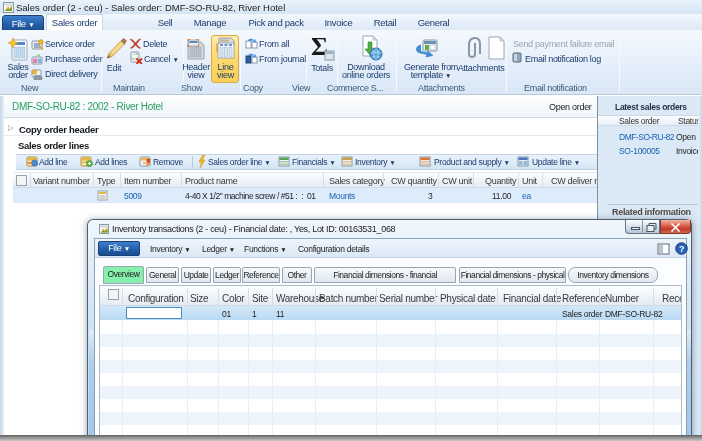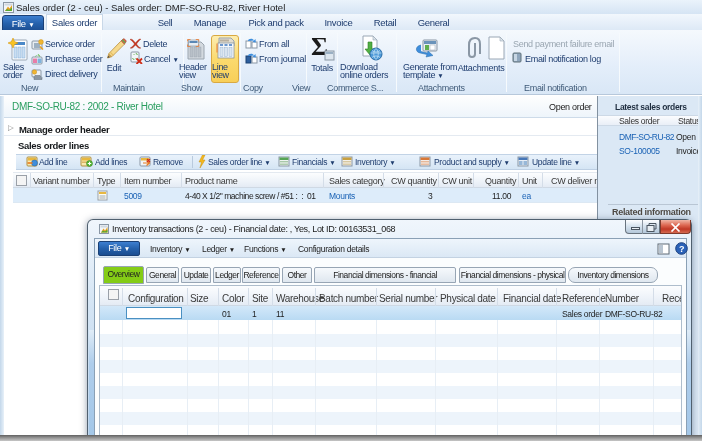--- a/index.html
+++ b/index.html
@@ -20,21 +20,21 @@
 .tab { top:15px; height:15px; line-height:15px; text-align:center; color:#1e3c6e; font-size:9.5px; }
 #tab-sel { left:46px; top:14px; width:57px; height:17px; background:#fff;
   border:1px solid #c9d8e8; border-bottom:none;
   color:#1e3c6e; text-align:center; line-height:16px; font-size:9.5px; }
 #ribbon { left:0; top:30px; width:702px; height:65px;
   background:linear-gradient(#f5f9fd, #e4eefa 55%, #d9e7f6);
   border-bottom:1px solid #b7c8db; }
 .rsep { top:33px; width:1px; height:59px; background:#c6d6e7; border-right:1px solid #f6fafd;}
 .glabel { top:83px; height:10px; color:#3f5a78; text-align:left; font-size:9px; }
 .ritem { color:#1e3c6e; font-size:9px; white-space:nowrap; }
-.bigtxt { line-height:8px; }
+.bigtxt { text-align:center; line-height:8px; }
 .dd { font-size:6.5px; }
 #chead { left:0; top:96px; width:597px; height:22px; background:linear-gradient(#fefefe,#eef5fb);
   border-bottom:1px solid #cddbe9; }
 #chead .t { position:absolute; left:12px; top:5px; color:#2a9e5f; font-size:10px; }
 #chead .r { position:absolute; left:549px; top:6px; color:#222; }
 #sohdr { left:0; top:118px; width:597px; height:18px; background:#fff; border-bottom:1px solid #e4eaf1; }
 #tbar { left:16px; top:154px; width:583px; height:16px;
   background:linear-gradient(#e9f2fb, #d5e5f4); border-top:1px solid #c2d3e6; border-bottom:1px solid #bed0e4;}
 .tbtxt { top:157px; color:#1e3c6e; white-space:nowrap; font-size:8.5px; }
 #mgrid-h { left:13px; top:172px; width:584px; height:16px;
@@ -58,21 +58,21 @@
   border:1px solid #8aa0b5; border-bottom:none; }
 #imenu { position:absolute; left:0; top:0; width:591px; height:19px;
   background:linear-gradient(#eef5fc,#dbe8f5); border-bottom:1px solid #c3d2e2; }
 #ifile { position:absolute; left:3px; top:2px; width:42px; height:15px; border-radius:2px;
   background:linear-gradient(#3d7fd0, #2561ac 50%, #1b4d90); border:1px solid #1a4076;
   color:#fff; text-align:center; line-height:13px; font-size:9px; }
 .imi { position:absolute; top:5px; color:#1e1e1e; white-space:nowrap; font-size:8.5px; }
 .itab { position:absolute; top:28px; height:16px; line-height:15px; text-align:center;
   background:linear-gradient(#f6f9fc,#dfe7ef); border:1px solid #97a5b4;
   border-radius:2px 2px 0 0; color:#222; font-size:8.5px; letter-spacing:-0.45px; overflow:hidden; white-space:nowrap;}
-.itab.sel { top:27px; height:18px; background:#84cc16; z-index:2; }
+.itab.sel { top:27px; height:18px; background:#86efac; z-index:2; }
 #igrid { position:absolute; left:4px; top:46px; width:583px; height:158px; background:#fff;
   border:1px solid #aebdcc; border-bottom:none; overflow:hidden; }
 #igrid-h { position:absolute; left:0; top:0; width:581px; height:20px;
   background:linear-gradient(#fcfdfe,#eef3f9 60%, #e4ebf4); border-bottom:1px solid #cfd9e4; }
 .ih { position:absolute; top:7px; color:#3a3a3a; font-size:10px; white-space:nowrap; }
 .iv { position:absolute; top:2px; width:1px; height:18px; background:#d4dde8; }
 #irow1 { position:absolute; left:0; top:20px; width:581px; height:14px;
   background:linear-gradient(#d3e8f9,#b9daf3); }
 .ir { position:absolute; top:23px; white-space:nowrap; font-size:8.5px; }
 .istripe { position:absolute; left:0; width:581px; height:13px; background:#edf4fb; }
@@ -232,21 +232,21 @@
     <rect x="1" y="1" width="8" height="9" rx="1" fill="#8fa6bd" stroke="#5f7079"></rect>
     <rect x="2" y="2" width="3" height="7" fill="#c7d6e4"></rect>
   </svg>
   <div class="abs ritem" style="left:525px;top:54px">Email notification log</div>
   <div class="abs" id="chead">
     <div class="t">DMF-SO-RU-82 : 2002 - River Hotel</div>
     <div class="r">Open order</div>
   </div>
   <div class="abs" id="sohdr"></div>
   <div class="abs" style="left:8px;top:123px;color:#8a8a8a;font-size:7.5px;">▷</div>
-  <div class="abs bold" style="left:19px;top:124px;color:#16191c;font-size:9.5px;">Manage order header</div>
+  <div class="abs bold" style="left:19px;top:124px;color:#16191c;font-size:9.5px;">Copy order header</div>
   <div class="abs bold" style="left:18px;top:140px;color:#16191c;font-size:9.5px;">Sales order lines</div>
   <div class="abs" id="tbar"></div>
   <svg class="abs" style="left:26px;top:156px" width="12" height="11" viewBox="0 0 12 11">
     <rect x="1" y="1" width="10" height="9" rx="1" fill="#f8e8b0" stroke="#b09040"></rect>
     <rect x="2" y="2" width="8" height="2.5" fill="#e8b840"></rect>
     <circle cx="8.5" cy="7" r="3" fill="#3e8edd" stroke="#1f5d9e" stroke-width=".5"></circle>
     <path d="M1.5 7 h5" stroke="#e87a1e" stroke-width="1.6"></path>
   </svg>
   <div class="abs tbtxt" style="left:39px;">Add line</div>
   <svg class="abs" style="left:80px;top:156px" width="13" height="11" viewBox="0 0 13 11">

